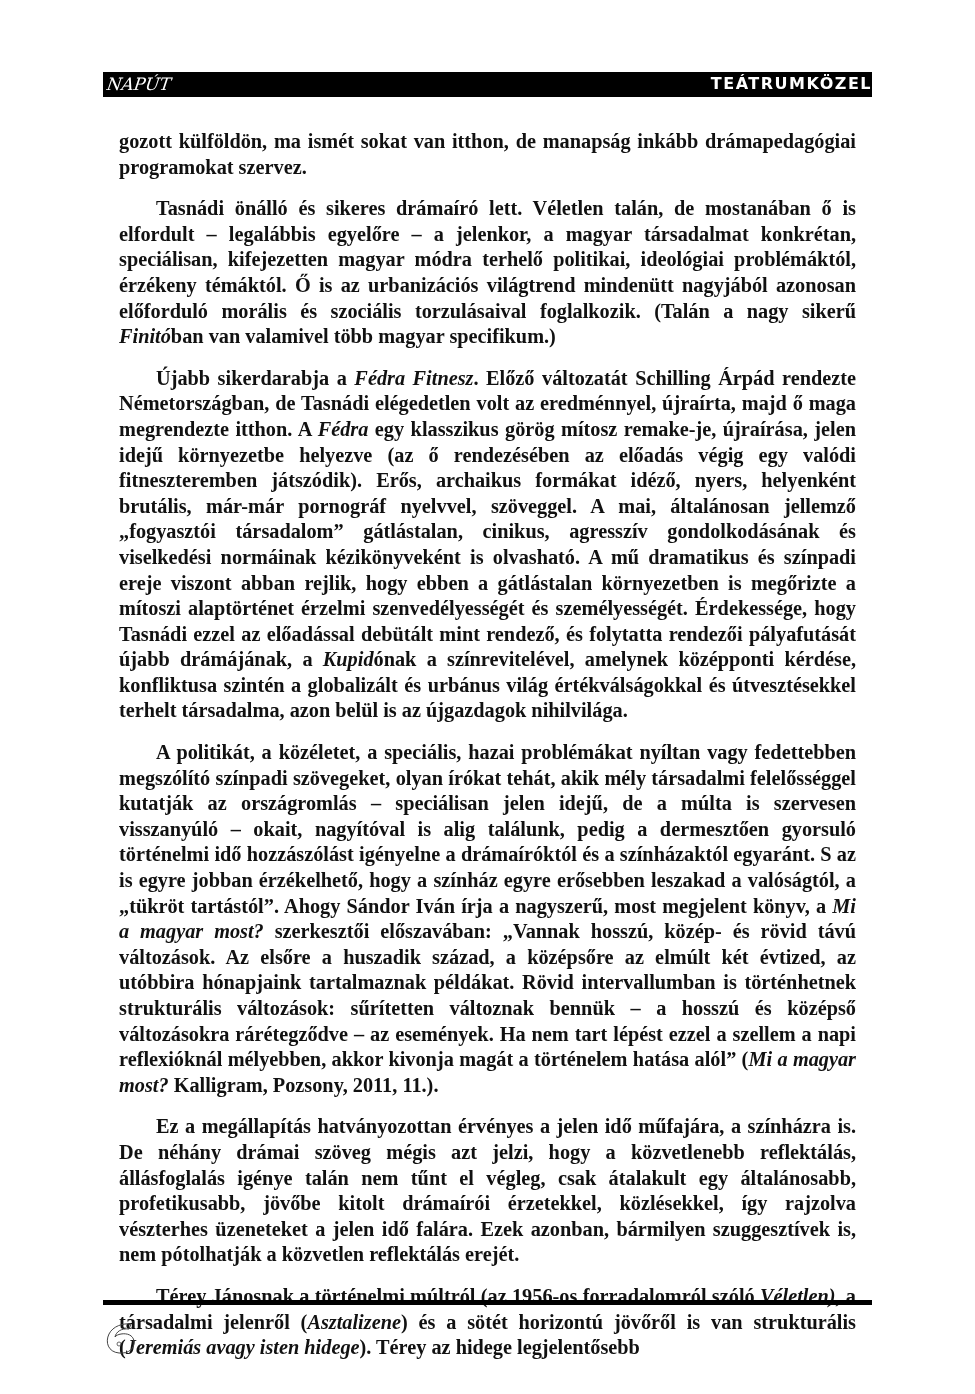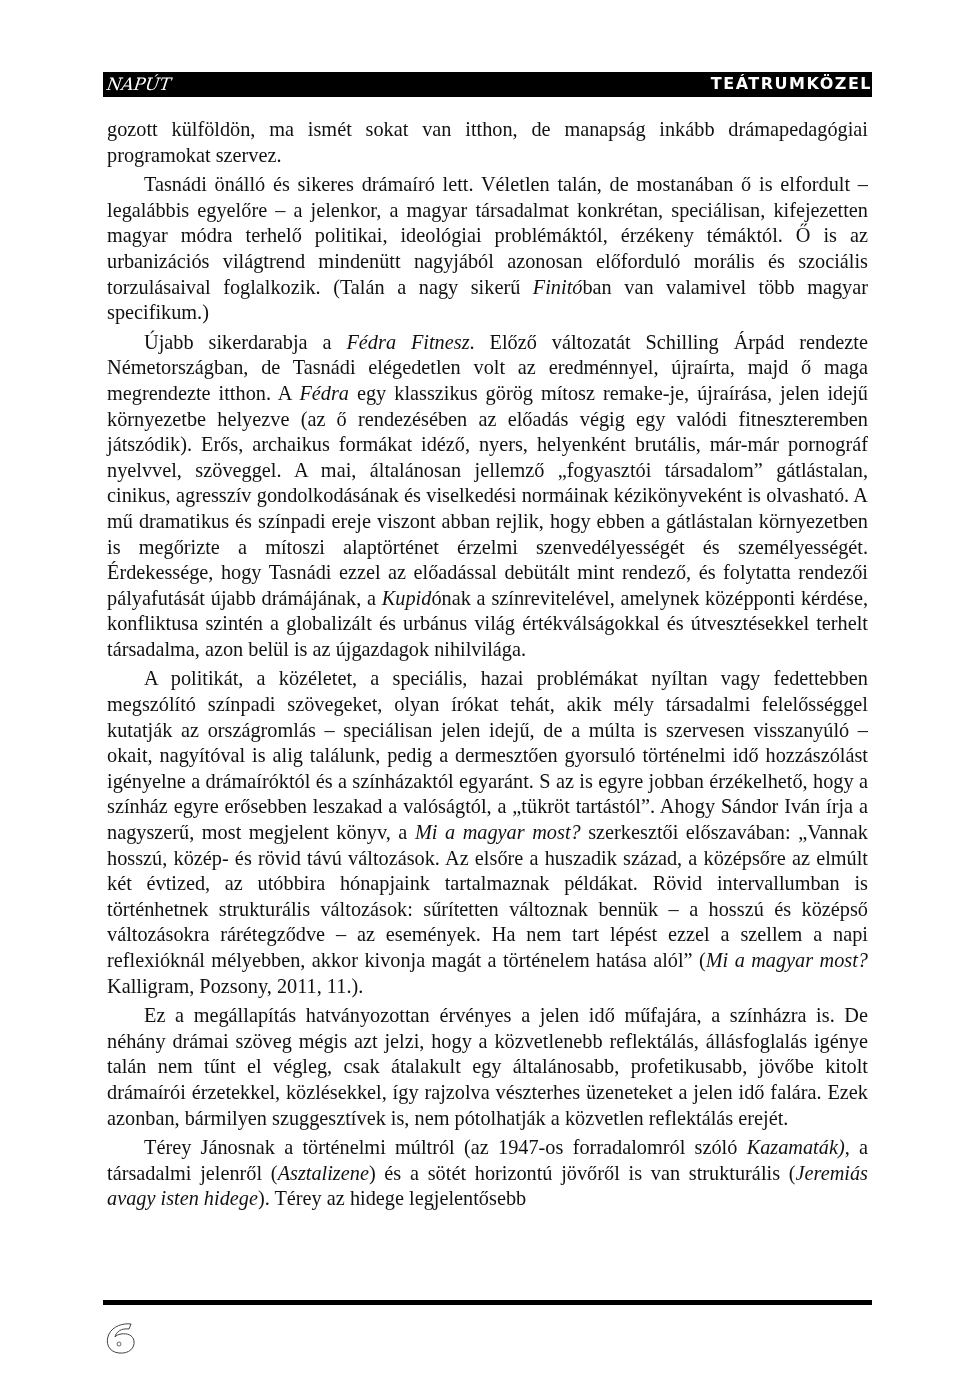--- a/index.html
+++ b/index.html
@@ -16,21 +16,21 @@
   .section-title {
     position:absolute; left:0; right:0; top:2px; text-align:right;
     font-family:"DejaVu Sans", sans-serif; font-weight:bold; font-size:16px;
     letter-spacing:1.5px; color:#fff;
   }
   .body-text {
     position:absolute; left:103px; top:113px; width:769px;
     font-family:"Liberation Serif", serif; font-size:20.3px; line-height:25.6px;
     color:#111; text-align:justify;
   }
-  .body-text p { margin:4px; text-indent:37px; hyphens:manual; }
+  .body-text p { margin:16px; text-indent:37px; hyphens:manual;font-weight:bold; }
   .body-text p.first { text-indent:0; }
   .footer-rule {
     position:absolute; left:103px; top:1300px; width:769px; height:5px; background:#000;
   }
   .page-num {
     position:absolute; left:103px; top:1320px; width:36px; height:36px;
   }
 </style>
 </head>
 <body>
@@ -39,21 +39,21 @@
   <span class="logo">NAPÚT</span>
   <span class="section-title">TEÁTRUMKÖZEL</span>
 </div>
 
 <div class="body-text" id="article-body">
     <p class="first"><span>gozott külföldön, ma ismét sokat van itthon, de manapság inkább drámapedagógiai programokat szervez.</span></p>
     <p><span>Tasnádi önálló és sikeres drámaíró lett. Véletlen talán, de mostanában ő is elfordult – legalábbis egyelőre – a jelenkor, a magyar társadalmat konkrétan, speciálisan, kifejezetten magyar módra terhelő politikai, ideológiai problémáktól, érzékeny témáktól. Ő is az urbanizációs világtrend mindenütt nagyjából azonosan előforduló morális és szociális torzulásaival foglalkozik. (Talán a nagy sikerű </span><em>Finitó</em><span>ban van valamivel több magyar specifikum.)</span></p>
     <p><span>Újabb sikerdarabja a </span><em>Fédra Fitnesz</em><span>. Előző változatát Schilling Árpád rendezte Németországban, de Tasnádi elégedetlen volt az eredménnyel, újraírta, majd ő maga megrendezte itthon. A </span><em>Fédra</em><span> egy klasszikus görög mítosz remake-je, újraírása, jelen idejű környezetbe helyezve (az ő rendezésében az előadás végig egy valódi fitneszteremben játszódik). Erős, archaikus formákat idéző, nyers, helyenként brutális, már-már pornográf nyelvvel, szöveggel. A mai, általánosan jellemző „fogyasztói társadalom” gátlástalan, cinikus, agresszív gondolkodásának és viselkedési normáinak kézikönyveként is olvasható. A mű dramatikus és színpadi ereje viszont abban rejlik, hogy ebben a gátlástalan környezetben is megőrizte a mítoszi alaptörténet érzelmi szenvedélyességét és személyességét. Érdekessége, hogy Tasnádi ezzel az előadással debütált mint rendező, és folytatta rendezői pályafutását újabb drámájának, a </span><em>Kupid</em><span>ónak a színrevitelével, amelynek középponti kérdése, konfliktusa szintén a globalizált és urbánus világ értékválságokkal és útvesztésekkel terhelt társadalma, azon belül is az újgazdagok nihilvilága.</span></p>
     <p><span>A politikát, a közéletet, a speciális, hazai problémákat nyíltan vagy fedettebben megszólító színpadi szövegeket, olyan írókat tehát, akik mély társadalmi felelősséggel kutatják az országromlás – speciálisan jelen idejű, de a múlta is szervesen visszanyúló – okait, nagyítóval is alig találunk, pedig a dermesztően gyorsuló történelmi idő hozzászólást igényelne a drámaíróktól és a színházaktól egyaránt. S az is egyre jobban érzékelhető, hogy a színház egyre erősebben leszakad a valóságtól, a „tükröt tartástól”. Ahogy Sándor Iván írja a nagyszerű, most megjelent könyv, a </span><em>Mi a magyar most?</em><span> szerkesztői előszavában: „Vannak hosszú, közép- és rövid távú változások. Az elsőre a huszadik század, a középsőre az elmúlt két évtized, az utóbbira hónapjaink tartalmaznak példákat. Rövid intervallumban is történhetnek strukturális változások: sűrítetten változnak bennük – a hosszú és középső változásokra rárétegződve – az események. Ha nem tart lépést ezzel a szellem a napi reflexióknál mélyebben, akkor kivonja magát a történelem hatása alól” (</span><em>Mi a magyar most?</em><span> Kalligram, Pozsony, 2011, 11.).</span></p>
     <p><span>Ez a megállapítás hatványozottan érvényes a jelen idő műfajára, a színházra is. De néhány drámai szöveg mégis azt jelzi, hogy a közvetlenebb reflektálás, állásfoglalás igénye talán nem tűnt el végleg, csak átalakult egy általánosabb, profetikusabb, jövőbe kitolt drámaírói érzetekkel, közlésekkel, így rajzolva vészterhes üzeneteket a jelen idő falára. Ezek azonban, bármilyen szuggesztívek is, nem pótolhatják a közvetlen reflektálás erejét.</span></p>
-    <p><span>Térey Jánosnak a történelmi múltról (az 1947-os forradalomról szóló </span><em>Kazamaták)</em><span>, a társadalmi jelenről (</span><em>Asztalizene</em><span>) és a sötét horizontú jövőről is van strukturális (</span><em>Jeremiás avagy isten hidege</em><span>). Térey az hidege legjelentősebb</span></p>
+    <p><span>Térey Jánosnak a történelmi múltról (az 1956-os forradalomról szóló </span><em>Véletlen)</em><span>, a társadalmi jelenről (</span><em>Asztalizene</em><span>) és a sötét horizontú jövőről is van strukturális (</span><em>Jeremiás avagy isten hidege</em><span>). Térey az hidege legjelentősebb</span></p>
   </div>
 
 <div class="footer-rule"></div>
 
 <svg class="page-num" viewBox="0 0 36 36">
   <path d="M28 4 C20 3 10 6 6 14 C2 22 5 32 16 33 C26 34 32 28 31 21 C30 15 24 13 18 14 C15 14.5 13 15.5 12 17 C13 12 18 8 26 9 Z" fill="none" stroke="#444" stroke-width="1"></path>
   <circle cx="16" cy="24" r="2" fill="none" stroke="#444" stroke-width="0.8"></circle>
   <text x="40" y="30" font-size="1" fill="transparent">6</text>
 </svg>
 

